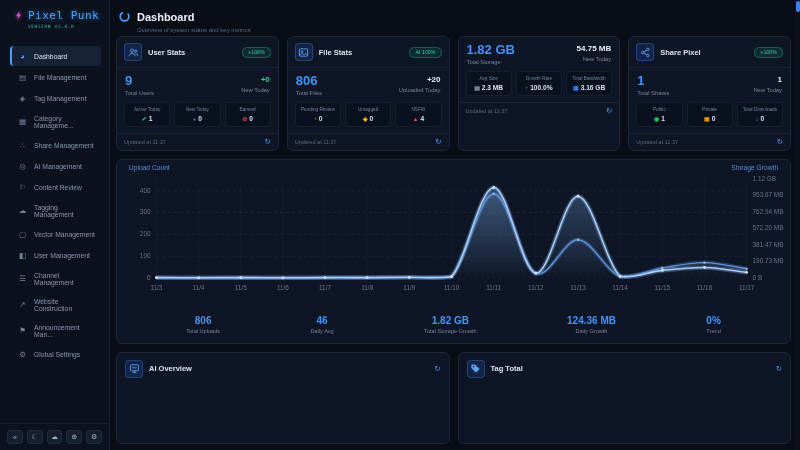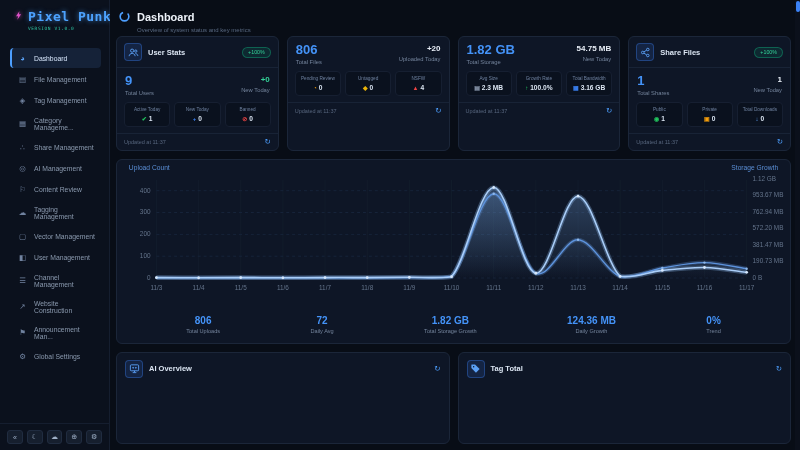--- a/index.html
+++ b/index.html
@@ -5,21 +5,21 @@
   * { margin:0; padding:0; box-sizing:border-box; }
   html,body { width:800px; height:450px; overflow:hidden; }
   body { background:#070b13; font-family:"Liberation Sans",sans-serif; color:#c6d2e2; position:relative; }
 
   
   .sidebar { position:absolute; left:0; top:0; width:110px; height:450px; background:#0b111d;
              border-right:1px solid #151e2f; display:flex; flex-direction:column; }
   .logo-row { display:flex; align-items:flex-start; gap:4px; padding:9px 8px 4px 14px; }
   .logo-bolt { color:#e052c9; width:10px; height:14px; flex:0 0 auto; }
   .logo-bolt svg { width:10px; height:13px; display:block; filter:drop-shadow(0 0 2px rgba(224,82,201,.8)); }
-  .logo-name { color:#4da3ff; font-family:"DejaVu Sans Mono",monospace; font-weight:bold; font-size:13px;
+  .logo-name { color:#4da3ff; font-family:"DejaVu Sans Mono",monospace; font-weight:normal; font-size:11px;
                letter-spacing:.5px; text-shadow:0 0 5px rgba(77,163,255,.7); white-space:nowrap; }
   .logo-version { font-size:4.5px; color:#2fc9a8; letter-spacing:.6px; margin-top:2px; font-family:"DejaVu Sans Mono",monospace; }
   .menu { margin-top:12px; flex:1 1 auto; overflow:hidden; }
   .menu-item { display:flex; align-items:center; gap:7px; margin:1px 8px 1px 10px; padding:5.5px 6px;
                border-radius:4px; color:#8a99ae; font-size:6.8px; cursor:pointer; border-left:2px solid transparent; }
   .menu-item .glyph { width:9px; text-align:center; font-size:7.5px; color:#7183a0; flex:0 0 auto; }
   .menu-item.active { background:#152238; color:#d7e6fb; border-left:2px solid #4d9fff; }
   .menu-item.active .glyph { color:#5aa2f7; }
   .side-footer { display:flex; gap:4px; padding:6px 7px; border-top:1px solid #151e2f; }
   .foot-btn { width:16px; height:14px; background:#161f2e; border:1px solid #202c40; border-radius:3px;
@@ -241,20 +241,31 @@
             <div class="mini-value"><span class="mi" style="color:#ef4444">⊘</span><span>0</span></div>
           </div>
         </div>
         <div class="card-foot">
           <span>Updated at 11:37</span>
           <span class="refresh-btn">↻</span>
         </div>
       </div>
 
       <div class="card">
+        <div class="card-head">
+          <span class="card-icon">
+            <svg viewBox="0 0 24 24" fill="none" stroke="currentColor" stroke-width="2">
+              <rect x="3" y="4" width="18" height="16" rx="2"></rect>
+              <circle cx="9" cy="10" r="1.8"></circle>
+              <path d="M4 18l5-5 4 4 3-3 4 4"></path>
+            </svg>
+          </span>
+          <span class="card-title">File Stats</span>
+          <span class="badge">AI 100%</span>
+        </div>
         <div class="value-row">
           <div>
             <div class="big-value">806</div>
             <div class="value-label">Total Files</div>
           </div>
           <div class="side-col">
             <div class="side-value" style="color:#e8eef7">+20</div>
             <div class="value-label">Uploaded Today</div>
           </div>
         </div>
@@ -312,21 +323,21 @@
       <div class="card">
         <div class="card-head">
           <span class="card-icon">
             <svg viewBox="0 0 24 24" fill="none" stroke="currentColor" stroke-width="2">
               <circle cx="6" cy="12" r="2.8"></circle>
               <circle cx="17" cy="5.5" r="2.8"></circle>
               <circle cx="17" cy="18.5" r="2.8"></circle>
               <path d="M8.5 10.5 14.5 7M8.5 13.5l6 3.5"></path>
             </svg>
           </span>
-          <span class="card-title">Share Files</span>
+          <span class="card-title">Share Pixel</span>
           <span class="badge">+100%</span>
         </div>
         <div class="value-row">
           <div>
             <div class="big-value">1</div>
             <div class="value-label">Total Shares</div>
           </div>
           <div class="side-col">
             <div class="side-value" style="color:#e8eef7">1</div>
             <div class="value-label">New Today</div>
@@ -451,21 +462,21 @@
         </svg>
     </div>
     <div class="summary">
 
         <div class="sum-item">
           <div class="sum-value">806</div>
           <div class="sum-label">Total Uploads</div>
         </div>
 
         <div class="sum-item">
-          <div class="sum-value">72</div>
+          <div class="sum-value">46</div>
           <div class="sum-label">Daily Avg</div>
         </div>
 
         <div class="sum-item">
           <div class="sum-value">1.82 GB</div>
           <div class="sum-label">Total Storage Growth</div>
         </div>
 
         <div class="sum-item">
           <div class="sum-value">124.36 MB</div>

